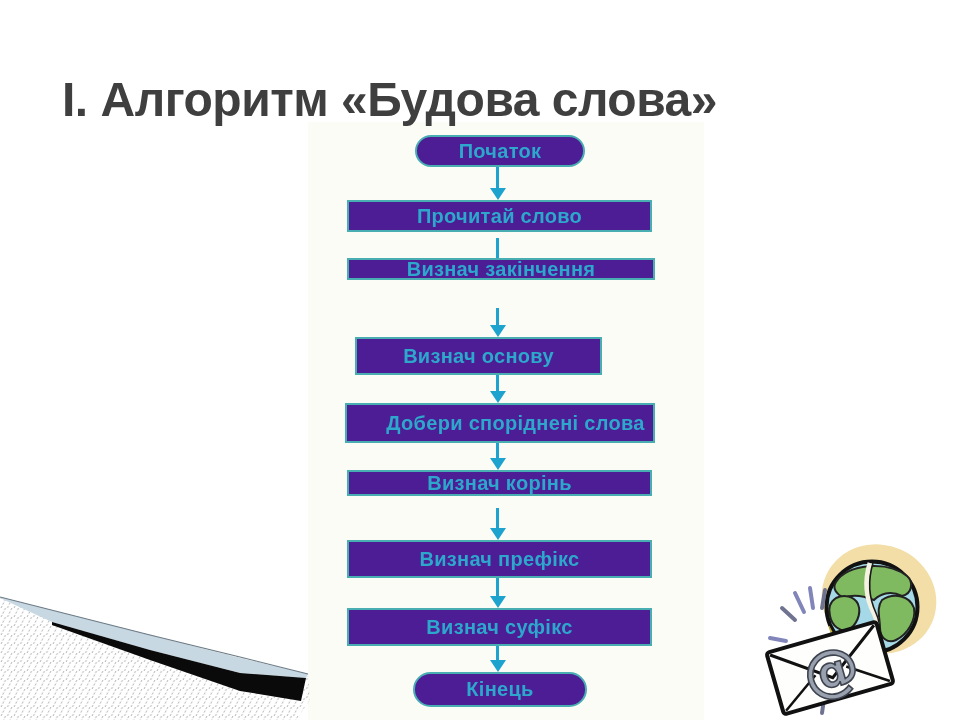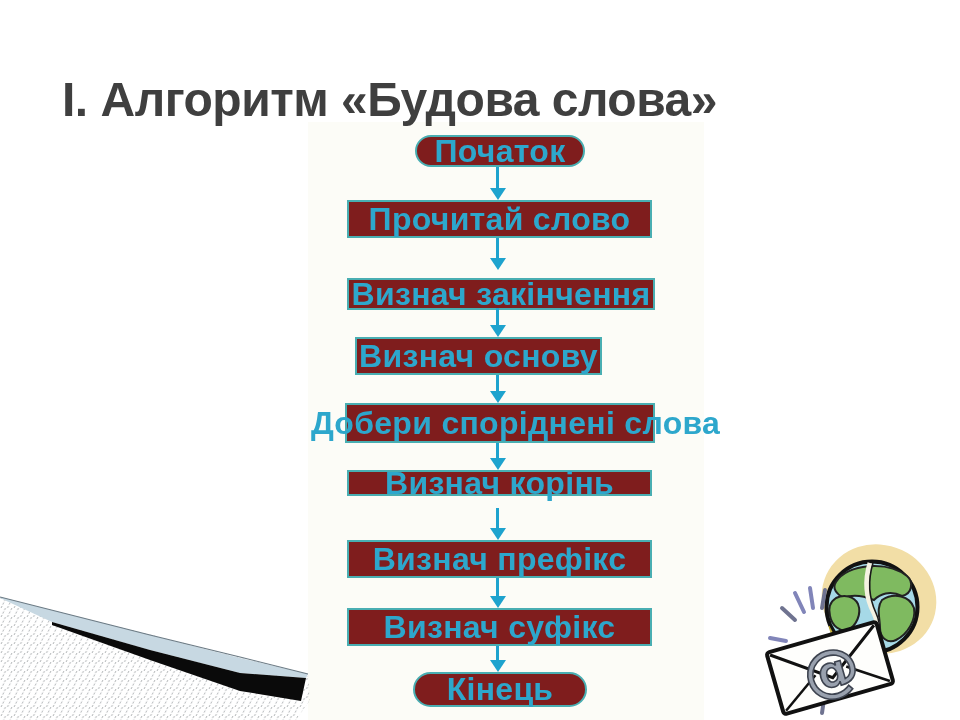--- a/index.html
+++ b/index.html
@@ -13,22 +13,22 @@
     position:absolute;left:54px;top:64px;margin:8px;
     font-size:48px;font-weight:bold;color:#3F3F3F;letter-spacing:-0.5px;
     white-space:nowrap;
   }
   .scan-bg{
     position:absolute;left:308px;top:122px;width:396px;height:598px;
     background:#FCFCF7;
   }
   .node{
     position:absolute;display:flex;align-items:center;justify-content:center;
-    background:#7f1d1d;border:2px solid #49AEB2;box-sizing:border-box;
-    color:#2DA7CC;font-size:32px;font-weight:600;letter-spacing:.3px;
+    background:#4c1d95;border:2px solid #49AEB2;box-sizing:border-box;
+    color:#2DA7CC;font-size:20px;font-weight:600;letter-spacing:.3px;
     white-space:nowrap;
   }
   .terminal{border-radius:18px;}
   .arrow{position:absolute;width:18px;left:489px;}
   .arrow::before{
     content:"";position:absolute;left:7px;top:0;bottom:9px;width:3px;background:#1EA3CE;
   }
   .arrow::after{
     content:"";position:absolute;left:1px;bottom:0;width:0;height:0;
     border-left:8px solid transparent;border-right:8px solid transparent;
@@ -43,24 +43,24 @@
 <div class="slide">
 
   <div class="scan-bg"></div>
 
   <h1 class="slide-title">І. Алгоритм «Будова слова»</h1>
 
   <div>
     <div class="node terminal" style="left:415px;top:135px;width:170px;height:32px;">Початок</div>
     <div class="arrow" style="top:167px;height:33px;"></div>
 
-    <div class="node" style="left:347px;top:200px;width:305px;height:38px;">Прочитай слово</div>
+    <div class="node" style="left:347px;top:200px;width:305px;height:32px;">Прочитай слово</div>
     <div class="arrow" style="top:238px;height:32px;"></div>
 
-    <div class="node" style="left:347px;top:258px;width:308px;height:32px;margin-top:20px;">Визнач закінчення</div>
+    <div class="node" style="left:347px;top:258px;width:308px;height:22px;">Визнач закінчення</div>
     <div class="arrow" style="top:308px;height:29px;"></div>
 
     <div class="node" style="left:355px;top:337px;width:247px;height:38px;">Визнач основу</div>
     <div class="arrow" style="top:375px;height:28px;"></div>
 
     <div class="node" style="left:345px;top:403px;width:310px;height:40px;padding-left:31px;">Добери споріднені слова</div>
     <div class="arrow" style="top:443px;height:27px;"></div>
 
     <div class="node" style="left:347px;top:470px;width:305px;height:26px;">Визнач корінь</div>
     <div class="arrow" style="top:508px;height:32px;"></div>

